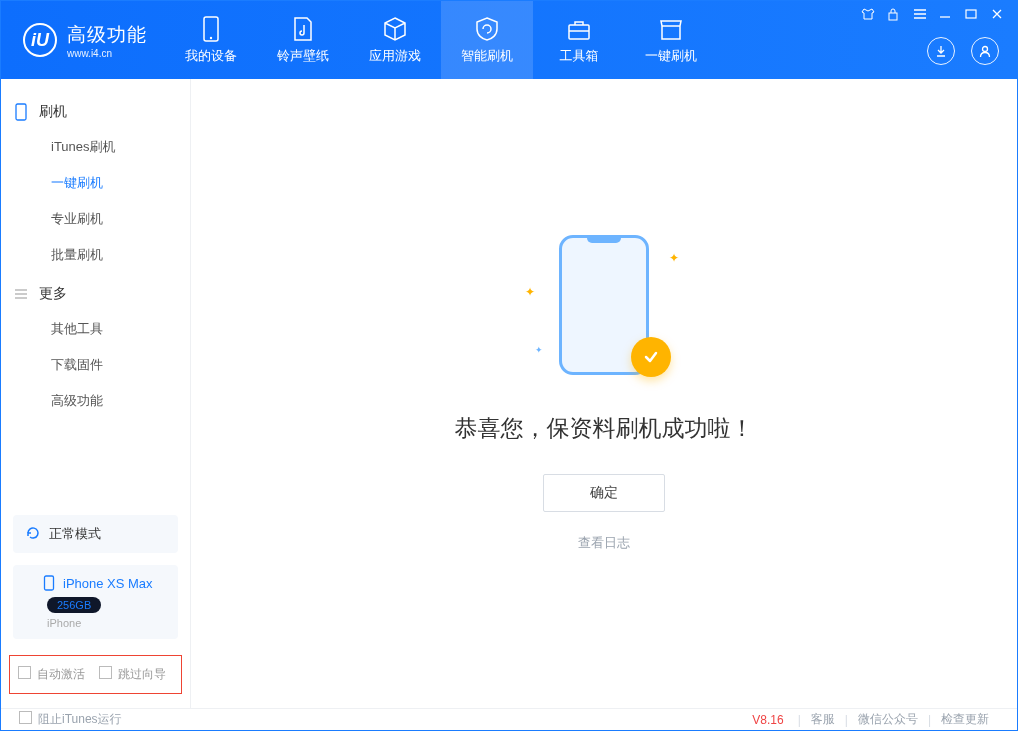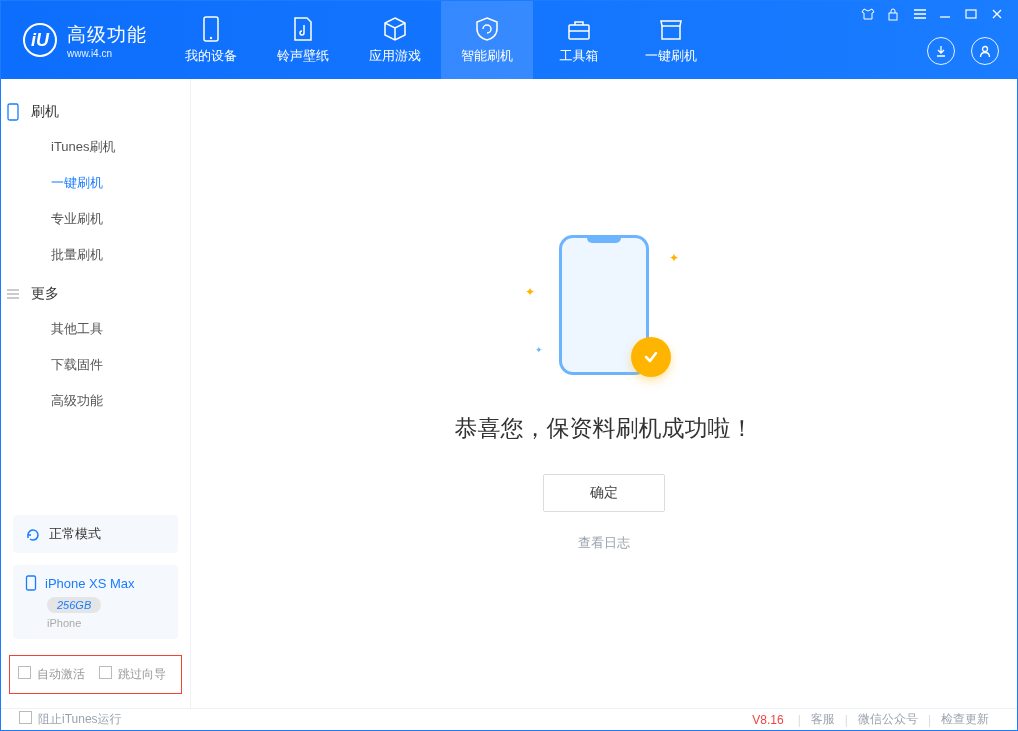--- a/index.html
+++ b/index.html
@@ -18,29 +18,29 @@
 .nav-tab .icon { width: 26px; height: 26px; display: flex; align-items: center; justify-content: center; }
 .title-icons { position: absolute; top: 6px; right: 10px; display: flex; gap: 10px; align-items: center; color: rgba(255,255,255,.9); font-size: 12px; }
 .title-icons span { cursor: pointer; width: 16px; text-align: center; }
 .header-right-icons { position: absolute; right: 18px; bottom: 14px; display: flex; gap: 16px; }
 .circ-icon { width: 28px; height: 28px; border: 1.5px solid rgba(255,255,255,.9); border-radius: 50%; display: flex; align-items: center; justify-content: center; cursor: pointer; }
 
 
 .body { flex: 1; display: flex; min-height: 0; }
 .sidebar { width: 190px; border-right: 1px solid #eef0f3; display: flex; flex-direction: column; padding-top: 16px; }
 .side-section { padding: 0 0 4px 0; }
-.side-head { display: flex; align-items: center; gap: 10px; padding: 8px 4px; font-size: 14px; color: #333; }
+.side-head { display: flex; align-items: center; gap: 10px; padding: 8px 12px; font-size: 14px; color: #333; }
 .side-head .si { width: 16px; height: 16px; display: flex; align-items: center; justify-content: center; }
 .side-item { padding: 9px 20px 9px 50px; font-size: 13px; color: #555; cursor: pointer; }
 .side-item.active { color: #1a7cff; }
 .sidebar .spacer { flex: 1; }
 .device-box { margin: 6px 12px; background: #f5f8fc; border-radius: 4px; padding: 10px 12px; font-size: 13px; color: #333; }
-.device-box.mode { display: flex; align-items: flex-end; gap: 8px; }
-.device-box .dname { color: #1a7cff; font-weight: 500; display: flex; align-items: center; gap: 8px; }
-.cap-badge { display: inline-block; background: #e5e5e5; color: #1a7cff; font-size: 11px; padding: 2px 10px; border-radius: 10px; margin: 6px 0 4px 22px; font-style: italic; }
+.device-box.mode { display: flex; align-items: flex-start; gap: 8px; }
+.device-box .dname { color: #1a7cff; font-weight: 500; display: flex; align-items: center; gap: 8px; margin-left: 18px; }
+.cap-badge { display: inline-block; background: #0f172a; color: #1a7cff; font-size: 11px; padding: 2px 10px; border-radius: 10px; margin: 6px 0 4px 22px; }
 .dtype { font-size: 11px; color: #aaa; margin-left: 22px; }
 .bottom-checks { border: 1.5px solid #e43; margin: 10px 8px 14px 8px; padding: 10px 8px; display: flex; gap: 14px; font-size: 12px; color: #999; }
 .chk { display: flex; align-items: flex-start; gap: 6px; cursor: pointer; }
 .chk .box { width: 13px; height: 13px; border: 1px solid #bbb; background: #fff; }
 
 
 .main { flex: 1; display: flex; flex-direction: column; align-items: center; justify-content: center; position: relative; }
 .success-illust { position: relative; width: 130px; height: 150px; margin-bottom: 28px; }
 .phone-shape { width: 90px; height: 140px; border: 3px solid #6db4ff; border-radius: 14px; background: #eef6ff; position: absolute; left: 20px; top: 0; }
 .phone-shape .notch { width: 34px; height: 5px; background: #6db4ff; border-radius: 0 0 6px 6px; position: absolute; top: 0; left: 50%; transform: translateX(-50%); }

